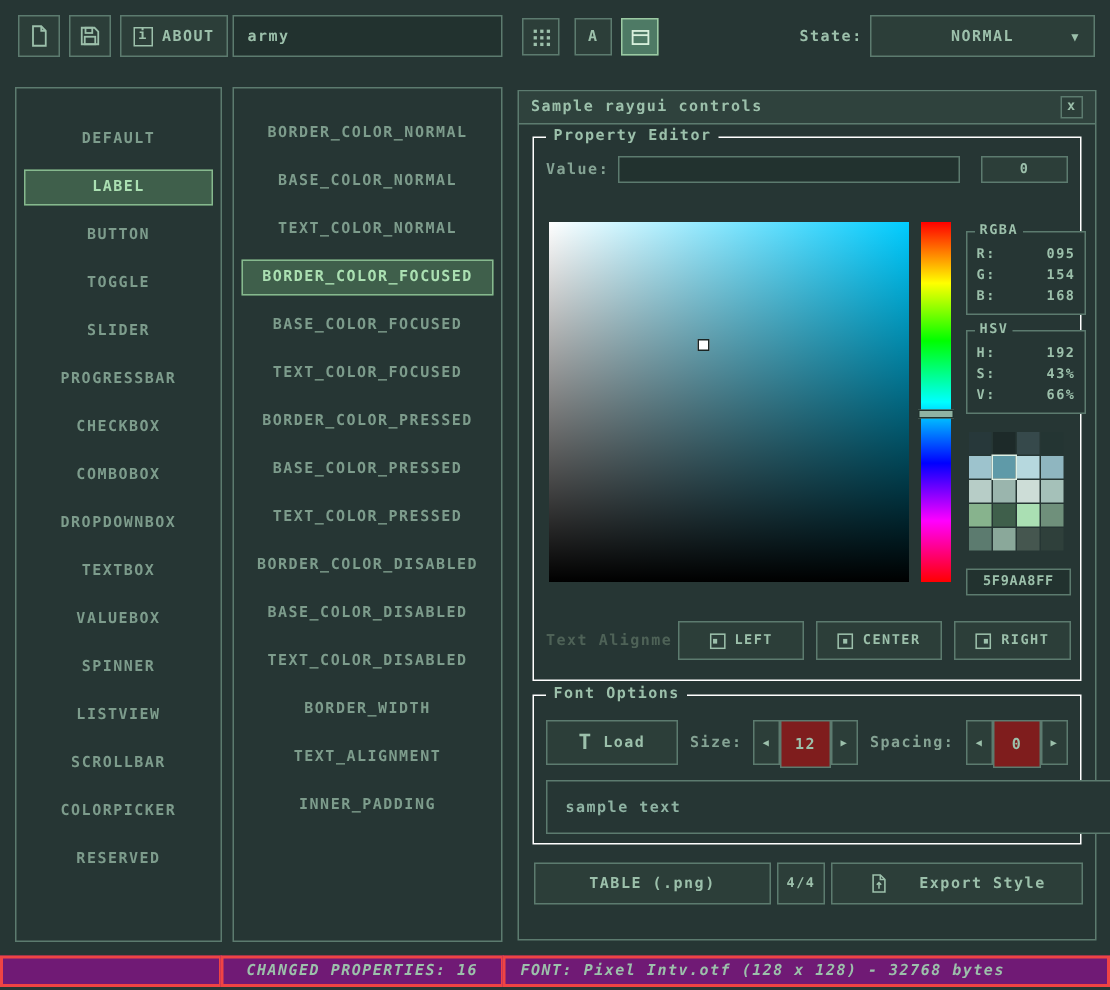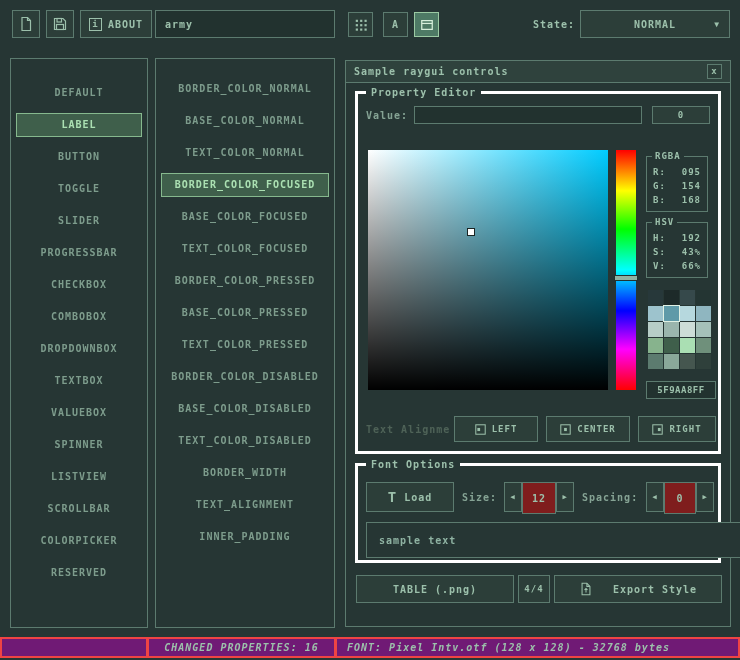--- a/index.html
+++ b/index.html
@@ -29,36 +29,36 @@
   .controls-panel { left: 10px; top: 58px; width: 138px; height: 570px; padding-top: 22px; }
   .properties-panel { left: 155px; top: 58px; width: 180px; height: 570px; padding-top: 18px; }
   .list-item { height: 24px; line-height: 22px; margin: 0 5px 8px; text-align: center; border: 1px solid transparent; color: #7d9c8c; cursor: pointer; white-space: nowrap; overflow: hidden; }
   .list-item.selected { background: #3f5f4b; border-color: #86b98e; color: #abe0b2; }
 
   
   .window { position: absolute; left: 345px; top: 60px; width: 386px; height: 567px; border: 1px solid #5c7b6f; background: #263634; }
   .titlebar { position: absolute; top: 0; left: 0; right: 0; height: 22px; background: #2f423d; border-bottom: 1px solid #5c7b6f; display: flex; align-items: center; padding: 0 8px; color: #9cc0ab; }
   .close-btn { margin-left: auto; width: 15px; height: 15px; padding: 0; line-height: 1; font-size: 9px; display: flex; align-items: center; justify-content: center; }
 
-  .group { position: absolute; border: 3px solid #ffffff; }
+  .group { position: absolute; border: 1px solid #ffffff; }
   .group-title { position: absolute; top: -7px; left: 8px; background: #263634; padding: 0 5px; color: #9cc0ab; white-space: nowrap; }
   .pe-group { left: 9px; top: 30px; width: 366px; height: 363px; }
   .fo-group { left: 9px; top: 402px; width: 366px; height: 100px; }
 
   
   .value-label { position: absolute; left: 8px; top: 16px; }
   .value-input { position: absolute; left: 56px; top: 12px; width: 228px; height: 18px; background: #22322f; border: 1px solid #5c7b6f; color: #9cc0ab; font: inherit; letter-spacing: inherit; padding: 0 6px; outline: none; }
   .value-box { position: absolute; right: 8px; top: 12px; width: 58px; height: 18px; border: 1px solid #5c7b6f; background: #2c3e39; display: flex; align-items: center; justify-content: center; font-size: 9px; color: #9cc0ab; cursor: pointer; }
   .sv-picker { position: absolute; left: 10px; top: 56px; width: 240px; height: 240px; cursor: crosshair;
     background: linear-gradient(to top, #000, rgba(0,0,0,0)), linear-gradient(to right, #fff, #00ccff); }
   .sv-cursor { position: absolute; width: 8px; height: 8px; background: #fff; border: 1px solid #1a2423; }
   .hue-bar { position: absolute; left: 258px; top: 56px; width: 20px; height: 240px; cursor: pointer;
     background: linear-gradient(to bottom, #f00 0%, #ff0 17%, #0f0 33%, #0ff 50%, #00f 67%, #f0f 83%, #f00 100%); }
   .hue-slider { position: absolute; left: -2px; right: -2px; height: 6px; background: #8fb3a3; border: 1px solid #22322f; }
-  .mini-group { position: absolute; left: 288px; width: 62px; border: 1px solid #5c7b6f; padding: 8px 6px 4px; background: #263634; }
+  .mini-group { position: absolute; left: 288px; width: 80px; border: 1px solid #5c7b6f; padding: 8px 6px 4px; background: #263634; }
   .mini-group .group-title { font-size: 9px; top: -6px; left: 5px; padding: 0 3px; }
   .rgba-panel { top: 62px; }
   .hsv-panel { top: 128px; }
   .mini-row { display: flex; justify-content: space-between; height: 14px; line-height: 14px; font-size: 9px; color: #9cc0ab; }
   .palette { position: absolute; left: 290px; top: 196px; display: grid; grid-template-columns: repeat(4, 15px); grid-auto-rows: 15px; gap: 1px; }
   .swatch { width: 15px; height: 15px; cursor: pointer; }
   .swatch.sel { outline: 1px solid #dff0e4; }
   .hex-box { position: absolute; left: 288px; top: 287px; width: 70px; height: 18px; border: 1px solid #5c7b6f; background: #22322f; display: flex; align-items: center; justify-content: center; font-size: 9px; color: #9cc0ab; letter-spacing: 0.5px; cursor: text; }
   .ta-label { position: absolute; left: 8px; top: 330px; width: 86px; color: #4e6257; white-space: nowrap; overflow: hidden; }
   .align-btn { position: absolute; top: 322px; height: 26px; display: flex; align-items: center; justify-content: center; gap: 6px; font-size: 9px; }

